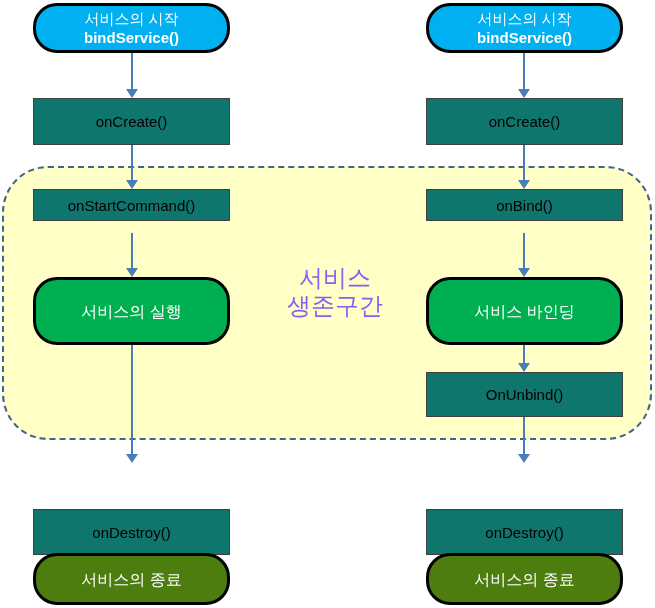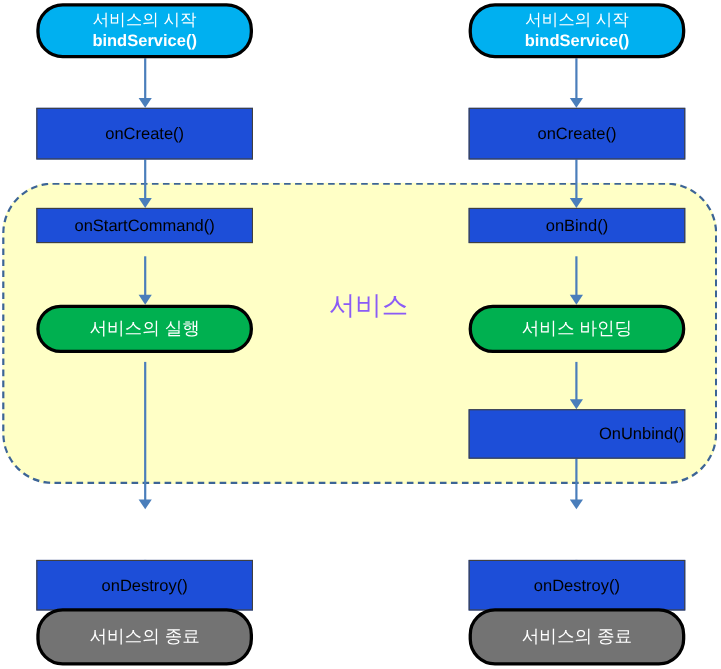--- a/index.html
+++ b/index.html
@@ -12,32 +12,32 @@
     box-sizing:border-box;z-index:1;}
   .lifetime-label{position:absolute;left:253px;top:264px;width:164px;
     text-align:center;color:#8b5cf6;font-size:24px;line-height:28px;z-index:2;}
 
   
   .node{position:absolute;width:197px;display:flex;flex-direction:column;
     align-items:center;justify-content:center;box-sizing:border-box;
     font-size:15px;text-align:center;z-index:3;line-height:19px;}
   .col-left{left:33px;}
   .col-right{left:426px;}
-  .process{background:#1d4ed8;border:1px solid #404040;color:#000000;}
+  .process{background:#0f766e;border:1px solid #404040;color:#000000;}
   .terminal{border:3px solid #000000;border-radius:24px;color:#ffffff;}
   .start-node{background:#00B0F0;}
   .active-node{background:#00B050;font-size:16px;}
-  .end-node{background:#737373;font-size:16px;}
+  .end-node{background:#4d7c0f;font-size:16px;}
   .start-node .line2{font-weight:bold;}
 
   .row-start{top:3px;height:50px;}
   .row-oncreate{top:98px;height:47px;}
   .row-cmd{top:189px;height:32px;}
-  .row-active{top:277px;height:44px;}
-  .row-unbind{top:372px;height:45px;align-items:flex-end;}
+  .row-active{top:277px;height:68px;}
+  .row-unbind{top:372px;height:45px;}
   .row-ondestroy{top:463px;height:46px;margin-top:46px;}
   .row-end{top:553px;height:52px;}
 
   
   .arrow{position:absolute;width:12px;z-index:2;}
   .arrow .shaft{position:absolute;left:5px;top:0;width:2px;height:calc(100% - 8px);background:#4A7EBB;}
   .arrow .head{position:absolute;left:0;bottom:0;width:0;height:0;
     border-left:6px solid transparent;border-right:6px solid transparent;
     border-top:9px solid #4A7EBB;}
   .ax-left{left:126px;}
@@ -51,20 +51,21 @@
   .a6{top:509px;height:44px;}
 </style>
 </head>
 <body>
 
 <div class="canvas">
 
   <div class="lifetime"></div>
   <div class="lifetime-label">
     <div>서비스</div>
+    <div>생존구간</div>
   </div>
 
   <div class="node col-left row-start terminal start-node">
     <div class="line1">서비스의 시작</div>
     <div class="line2">bindService()</div>
   </div>
   <div class="node col-left row-oncreate process">
     <div>onCreate()</div>
   </div>
   <div class="node col-left row-cmd process">

